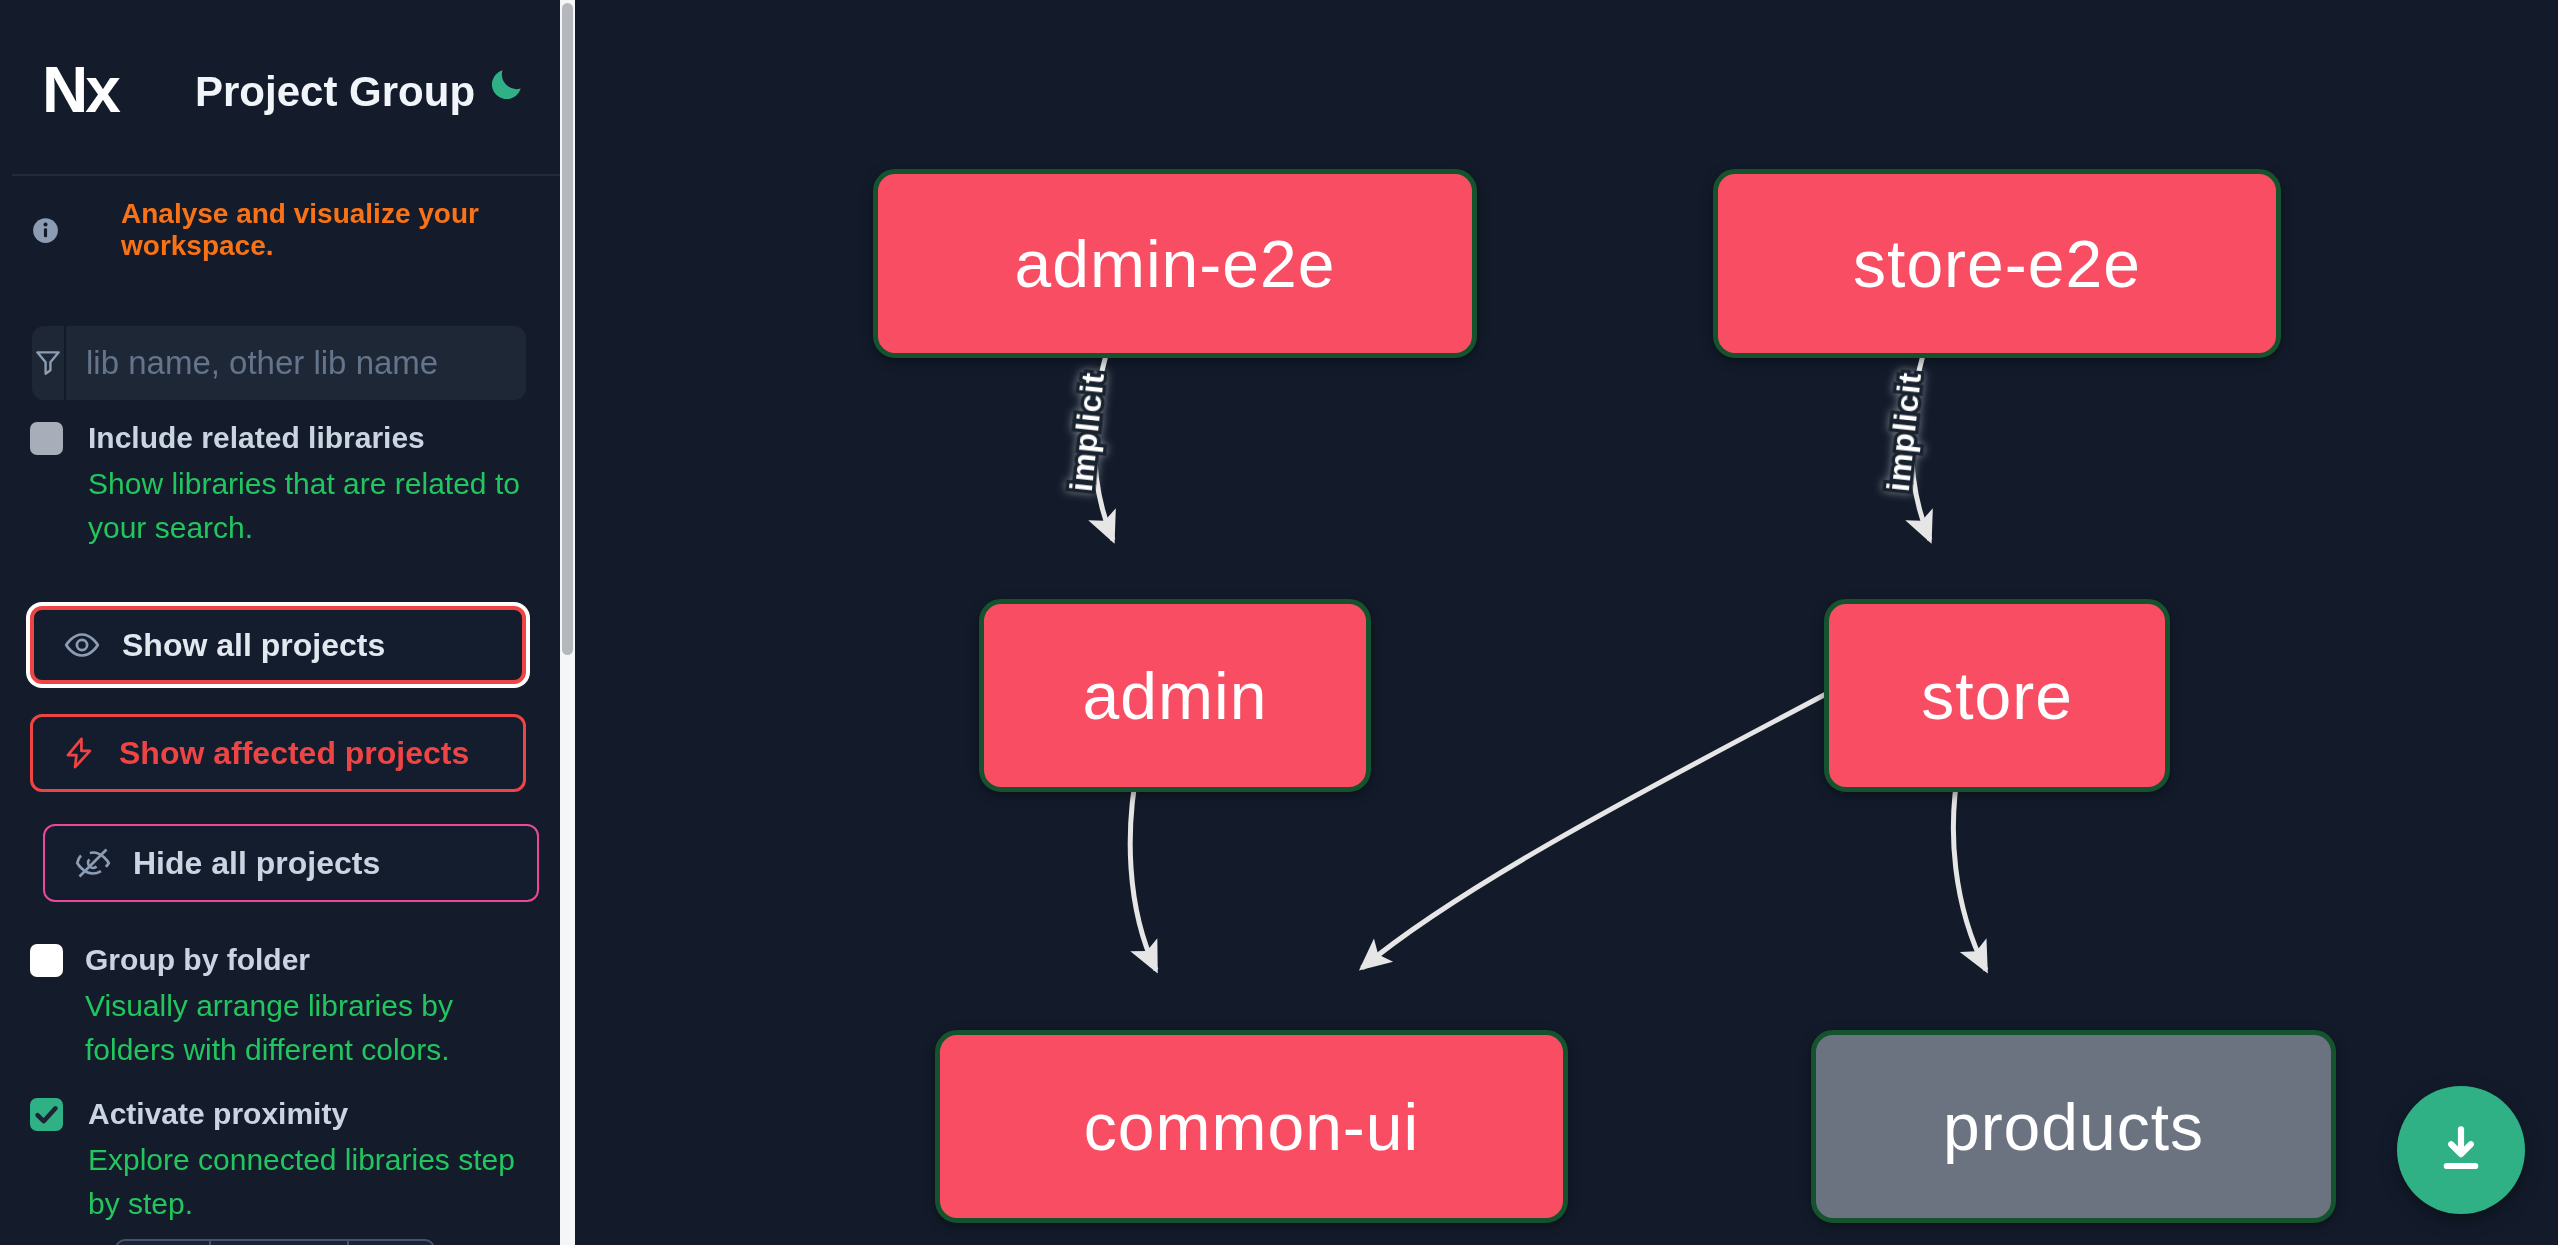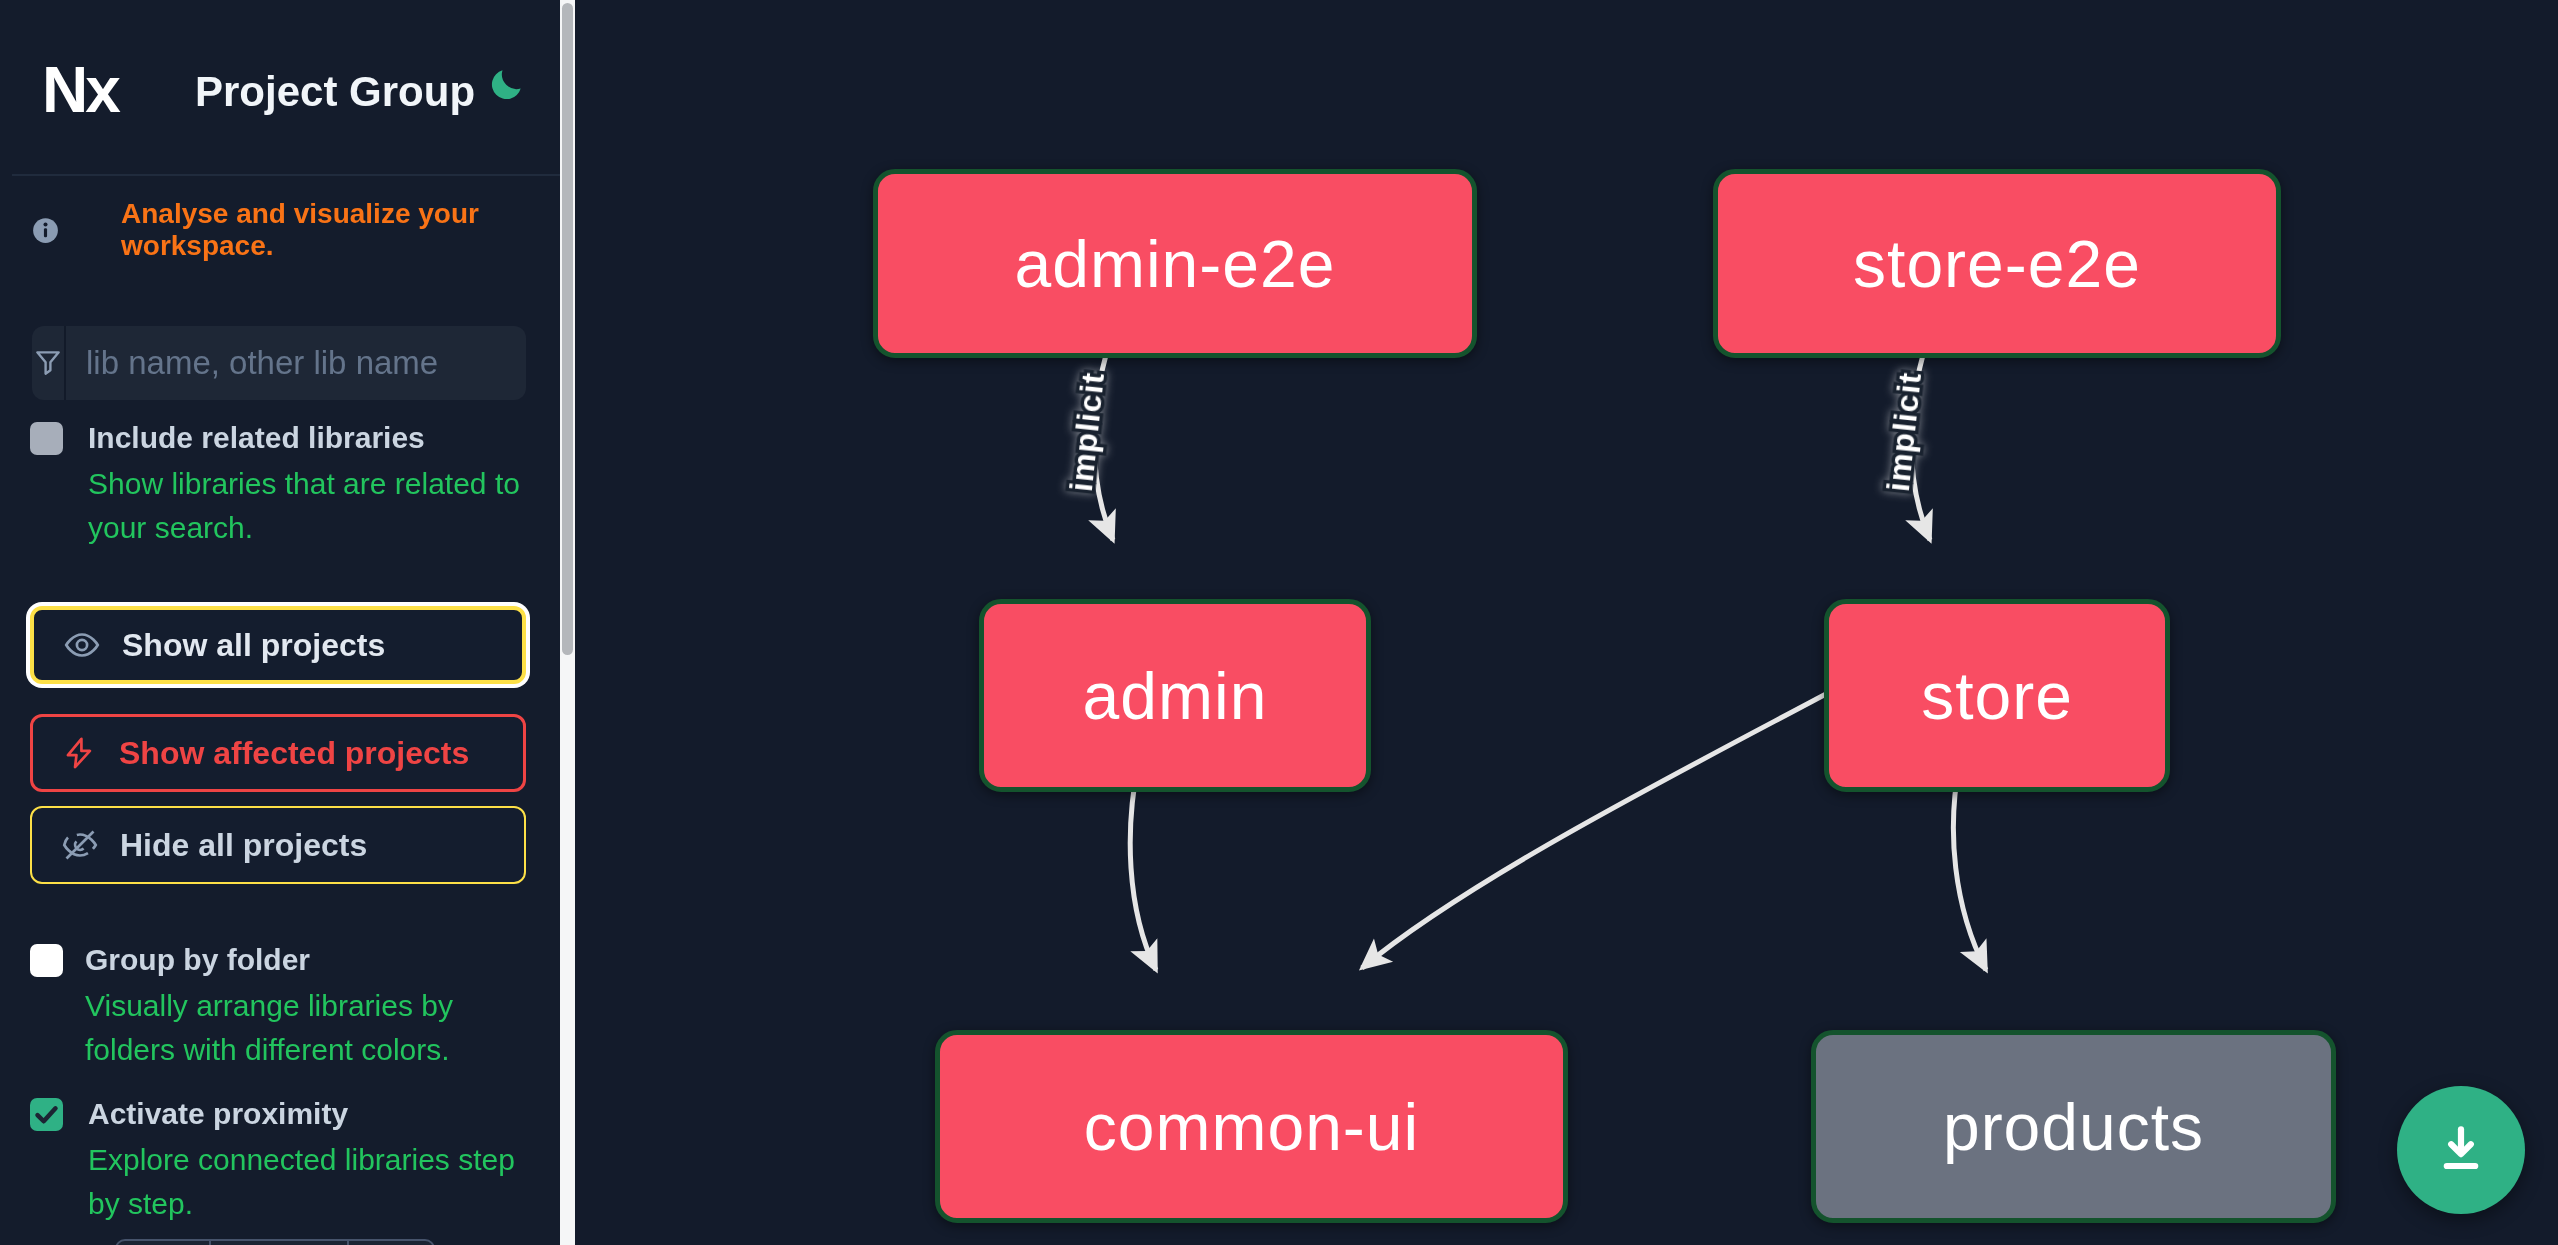--- a/index.html
+++ b/index.html
@@ -31,25 +31,25 @@
   .cbox.green { background:#2fb185; }
   .cbox svg { position:absolute; left:3px; top:3px; }
   .toggle .t-label { font-size:30px; font-weight:700; color:#cbd5e1; line-height:36px; }
   .toggle .t-desc { font-size:30px; font-weight:400; color:#22c55e; line-height:44px; margin-top:6px; width:460px; }
   #toggle-include { top:420px; }
   #toggle-group { top:942px;gap:21px; }
   #toggle-prox { top:1096px; }
 
   .sb-btn { position:absolute; left:30px; width:496px; height:78px; border-radius:12px; background:#141d2e; display:flex; align-items:center; gap:22px; padding:0 30px; cursor:pointer; font-family:"Liberation Sans", sans-serif; }
   .sb-btn span { font-size:32px; font-weight:600; }
-  #btn-show-all { top:606px; border:4px solid #fde047; box-shadow:0 0 0 4px #ffffff; }
+  #btn-show-all { top:606px; border:4px solid #ef4444; box-shadow:0 0 0 4px #ffffff; }
   #btn-show-all span { color:#e2e8f0; }
   #btn-show-affected { top:714px; border:3px solid #ef4444; }
   #btn-show-affected span { color:#ef4444; }
-  #btn-hide-all { top:806px; border:2px solid #fde047; }
+  #btn-hide-all { top:824px; border:2px solid #ec4899;margin-left:13px; }
   #btn-hide-all span { color:#cbd5e1; }
 
   .segmented { position:absolute; left:115px; top:1239px; width:320px; height:44px; background:#1b2433; border:2px solid #46536b; border-radius:10px; display:flex; }
   .segmented .seg { height:100%; }
   .segmented .seg + .seg { border-left:2px solid #46536b; }
   .seg1 { width:93px; } .seg2 { width:140px; } .seg3 { width:87px; }
 
   
   .scrollbar { position:absolute; left:560px; top:0; width:15px; height:1245px; background:#f5f6f7; }
   .scroll-thumb { position:absolute; left:2px; top:3px; width:11px; height:652px; background:#b4b7bb; border-radius:6px; }

